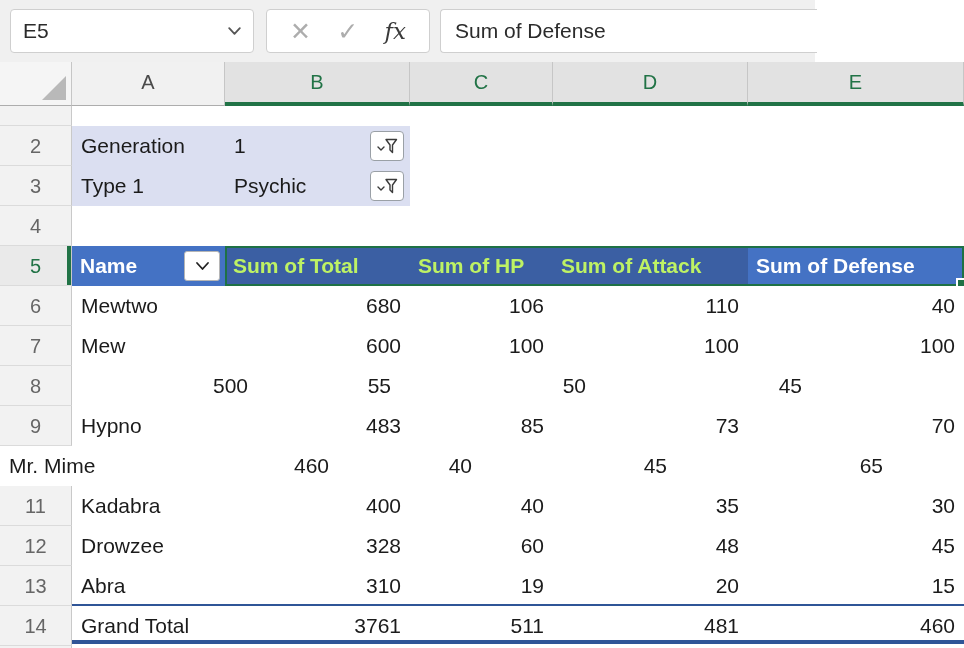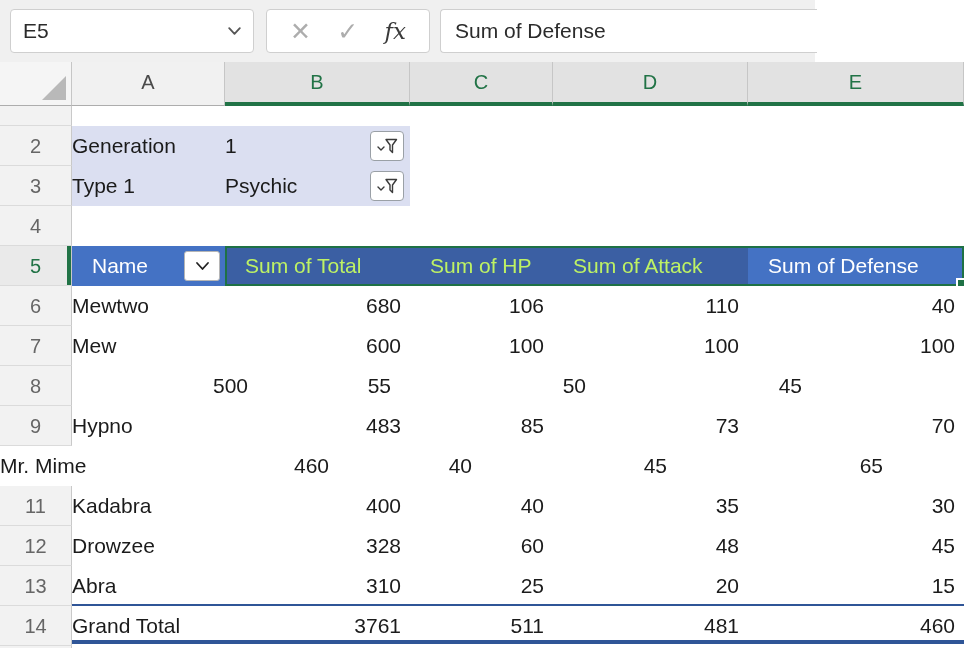--- a/index.html
+++ b/index.html
@@ -35,21 +35,21 @@
   
   .sheet{position:relative;width:964px;height:586px;background:#fff;}
   .r{display:flex;height:40px;}
   .c{box-sizing:border-box;flex:none;font-size:21px;line-height:40px;color:#1b1b1b;
      overflow:hidden;white-space:nowrap;background:#fff;}
   .rh{width:72px;background:#F2F2F2;border-right:1px solid #C9C9C9;border-bottom:1px solid #DBDBDB;
       text-align:center;font-size:20px;color:#666;}
   .a{width:153px;} .b{width:185px;} .cc{width:143px;} .d{width:195px;} .e{width:216px;}
   .stretch{flex:1;background:#fff;}
   .num{text-align:right;padding-right:9px;}
-  .txt{}
+  .txt{padding-left:9px;}
 
   
   .chrow{display:flex;height:44px;}
   .ch{box-sizing:border-box;flex:none;height:44px;line-height:41px;text-align:center;
       font-size:20px;background:#E2E2E2;border-right:1px solid #C6C6C6;
       border-bottom:4px solid #217346;color:#217346;}
   .ch.unsel{background:#F1F1F1;color:#4a4a4a;border-bottom:1px solid #ADADAD;}
   .corner{width:72px;background:#F5F5F5;border-right:1px solid #C6C6C6;
           border-bottom:1px solid #ADADAD;position:relative;box-sizing:border-box;height:44px;}
   .corner .tri{position:absolute;right:5px;bottom:5px;width:0;height:0;
@@ -63,21 +63,21 @@
   
   .filt{background:#DBDFF1;position:relative;}
   .filter-btn{
     position:absolute;right:6px;top:5px;width:34px;height:30px;background:#fff;
     border:1px solid #9AA0A6;border-radius:4px;box-sizing:border-box;
     display:flex;align-items:center;justify-content:center;padding:0;cursor:default;
   }
 
   
   .rh-sel{color:#217346;background:#EAEAEA;box-shadow:inset -4px 0 0 #217346;}
-  .ph{background:#4472C4;color:#fff;font-weight:normal;padding-left:20px;position:relative;}
+  .ph{background:#4472C4;color:#fff;font-weight:bold;padding-left:8px;position:relative;}
   .ph.dim{background:#3B5FA3;color:#bef264;}
   .name-dd{
     position:absolute;right:5px;top:5px;width:36px;height:30px;background:#fff;
     border:1px solid #B5B5B5;border-radius:3px;box-sizing:border-box;
     display:flex;align-items:center;justify-content:center;padding:0;cursor:default;
   }
 
   
   .gt .c{font-weight:normal;}
 
@@ -243,21 +243,21 @@
     <div class="c a txt">Drowzee</div>
     <div class="c b num">328</div>
     <div class="c cc num">60</div>
     <div class="c d num">48</div>
     <div class="c e num">45</div>
   </div>
   <div class="r">
     <div class="c rh">13</div>
     <div class="c a txt">Abra</div>
     <div class="c b num">310</div>
-    <div class="c cc num">25</div>
+    <div class="c cc num">19</div>
     <div class="c d num">20</div>
     <div class="c e num">15</div>
   </div>
 
   <div class="r gt">
     <div class="c rh" style="font-weight:normal">14</div>
     <div class="c a txt">Grand Total</div>
     <div class="c b num">3761</div>
     <div class="c cc num">511</div>
     <div class="c d num">481</div>

